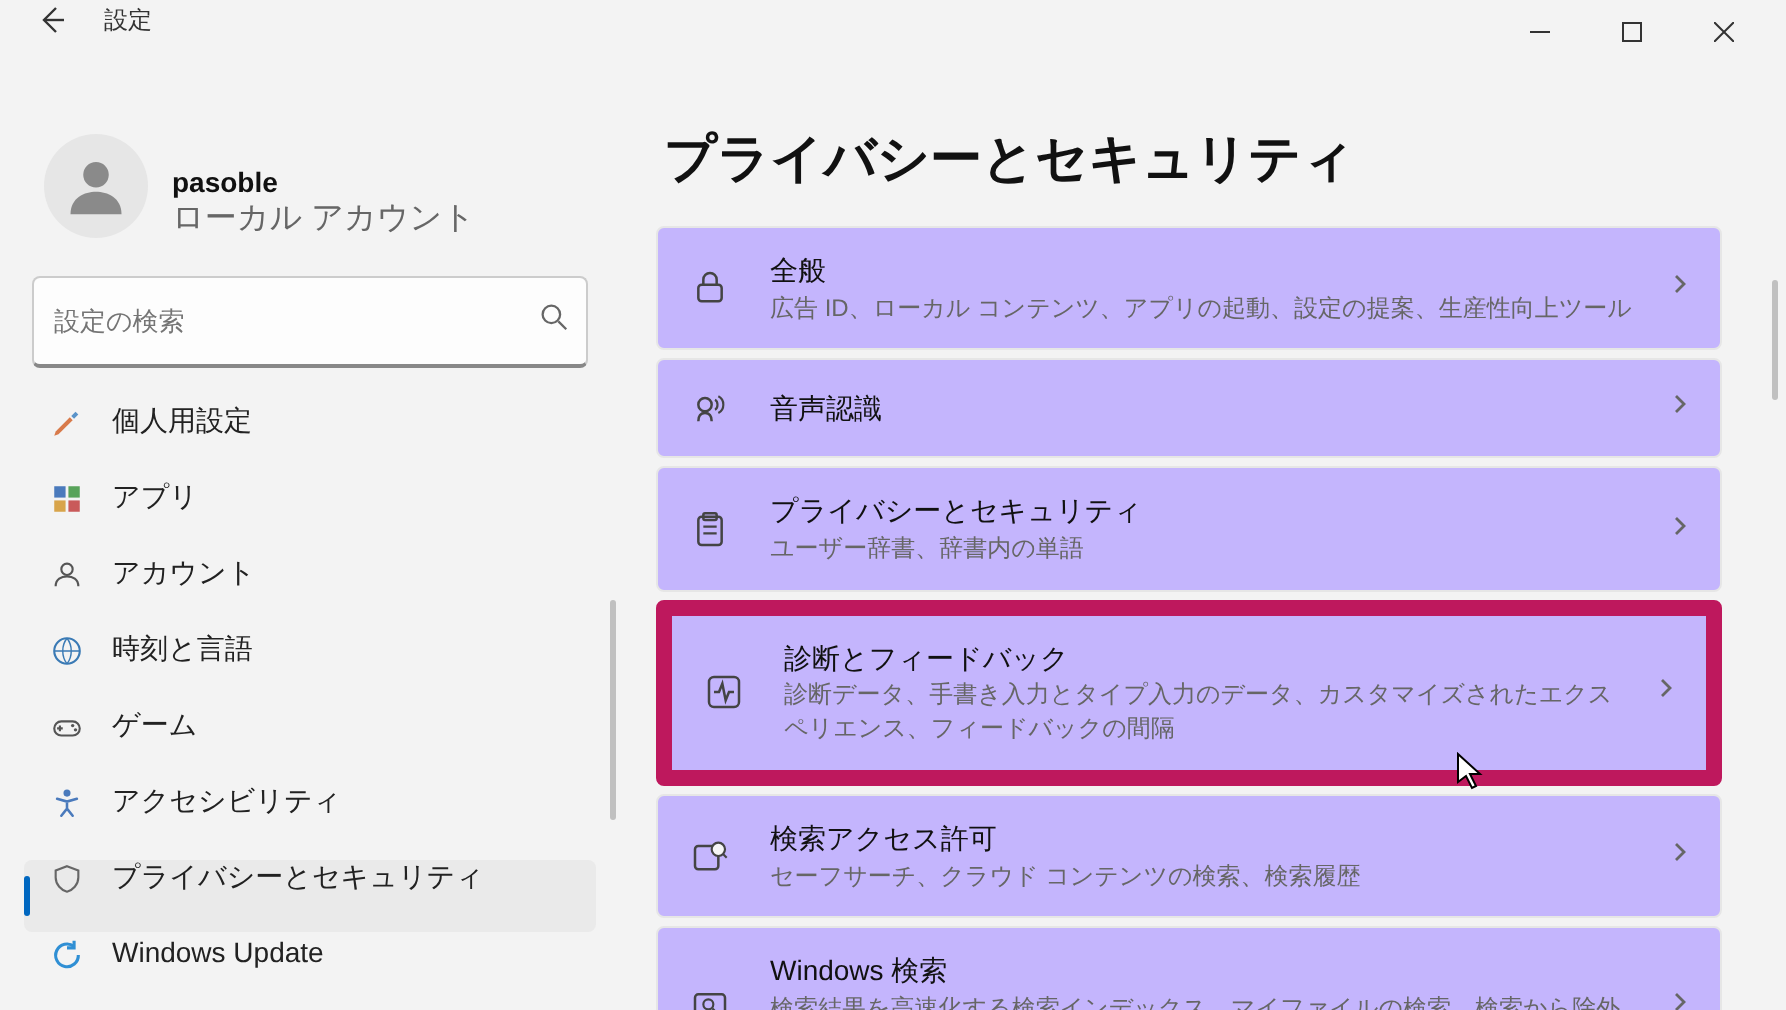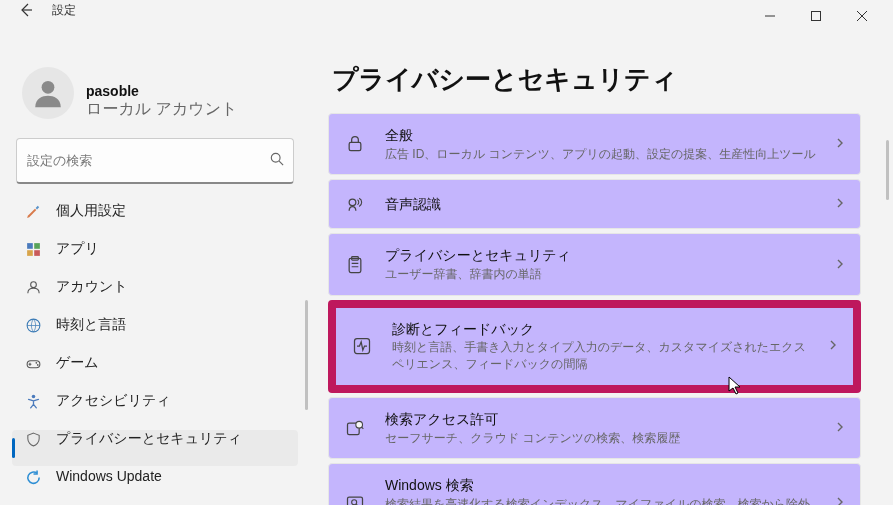--- a/index.html
+++ b/index.html
@@ -240,21 +240,21 @@
 
       <div class="card highlighted">
         <span class="card-icon">
             <svg width="20" height="20" viewBox="0 0 24 24">
               <rect x="3" y="3" width="18" height="18" rx="3" fill="none" stroke="#444" stroke-width="1.5"></rect>
               <path d="M6 12 L9 12 L11 7 L13 17 L15 12 L18 12" fill="none" stroke="#444" stroke-width="1.5"></path>
             </svg>
           </span>
         <div class="card-body">
           <div class="card-title">診断とフィードバック</div>
-          <div class="card-sub">時刻と言語、手書き入力とタイプ入力のデータ、カスタマイズされたエクスペリエンス、フィードバックの間隔</div>
+          <div class="card-sub">診断データ、手書き入力とタイプ入力のデータ、カスタマイズされたエクスペリエンス、フィードバックの間隔</div>
         </div>
         <span class="chev"><svg width="12" height="12" viewBox="0 0 12 12">
               <path d="M4 2 L8 6 L4 10" stroke="#666" stroke-width="1.4" fill="none"></path>
             </svg></span>
       </div>
 
       <div class="card">
         <span class="card-icon">
             <svg width="20" height="20" viewBox="0 0 24 24">
               <rect x="3" y="6" width="14" height="14" rx="2" fill="none" stroke="#444" stroke-width="1.5"></rect>

